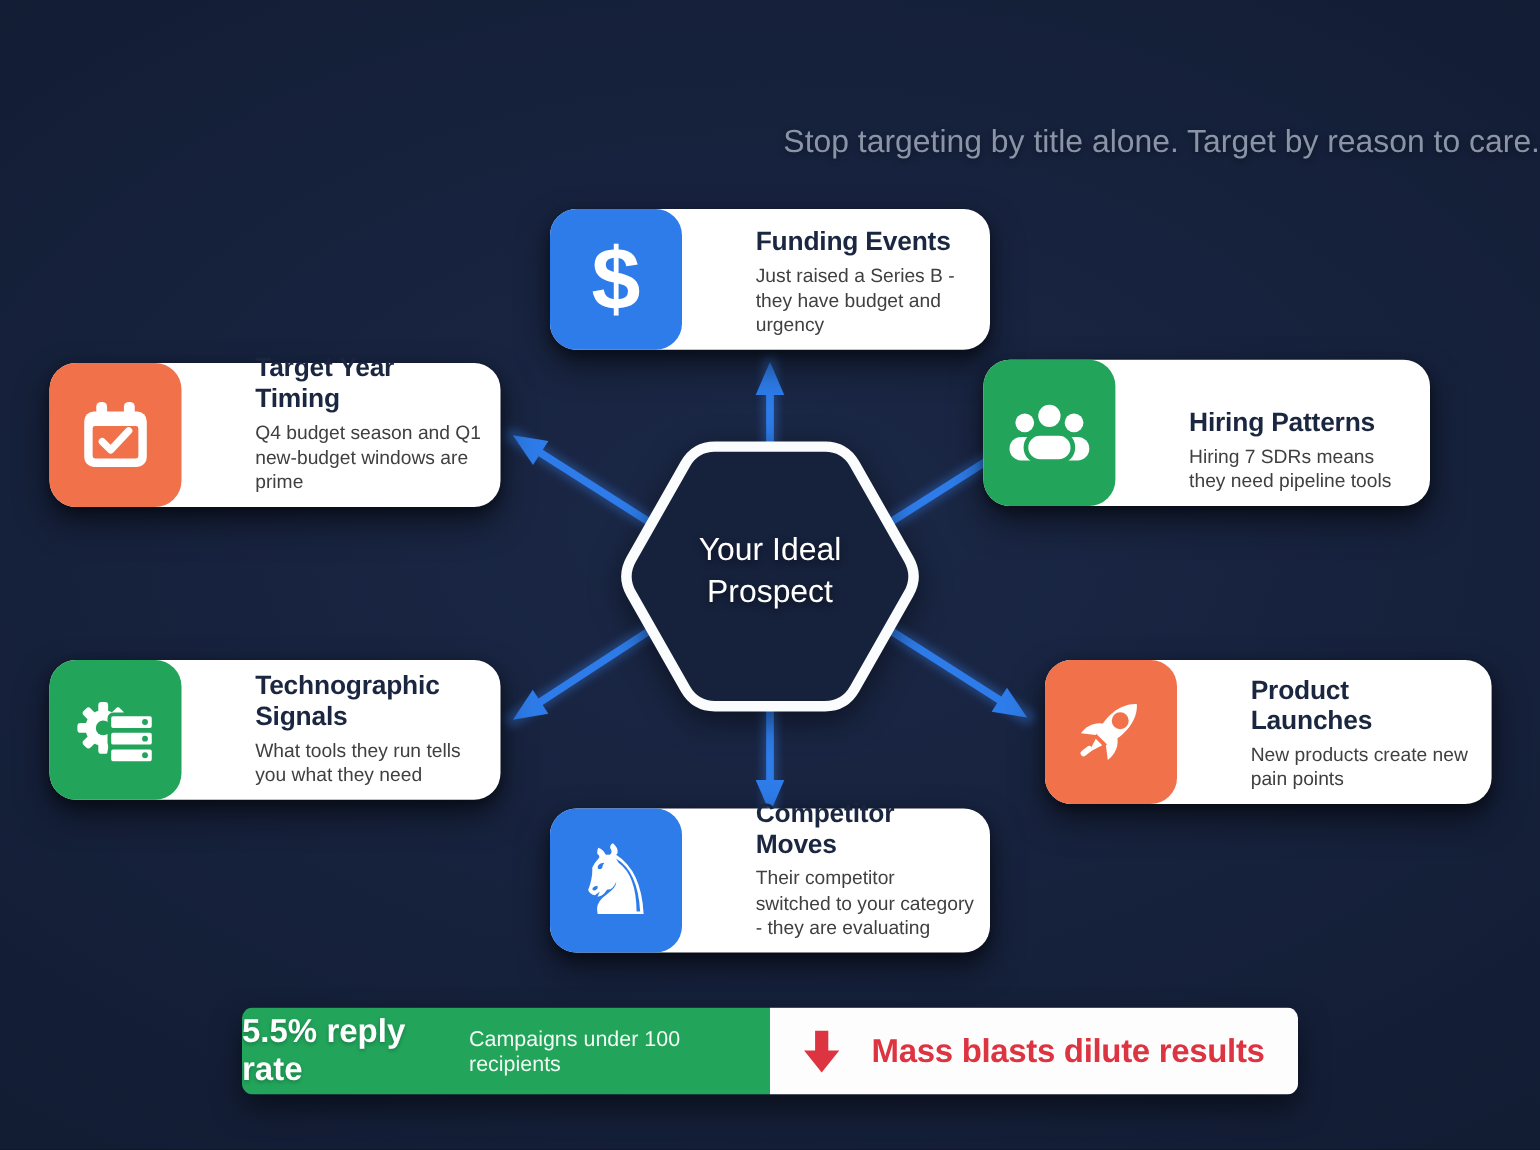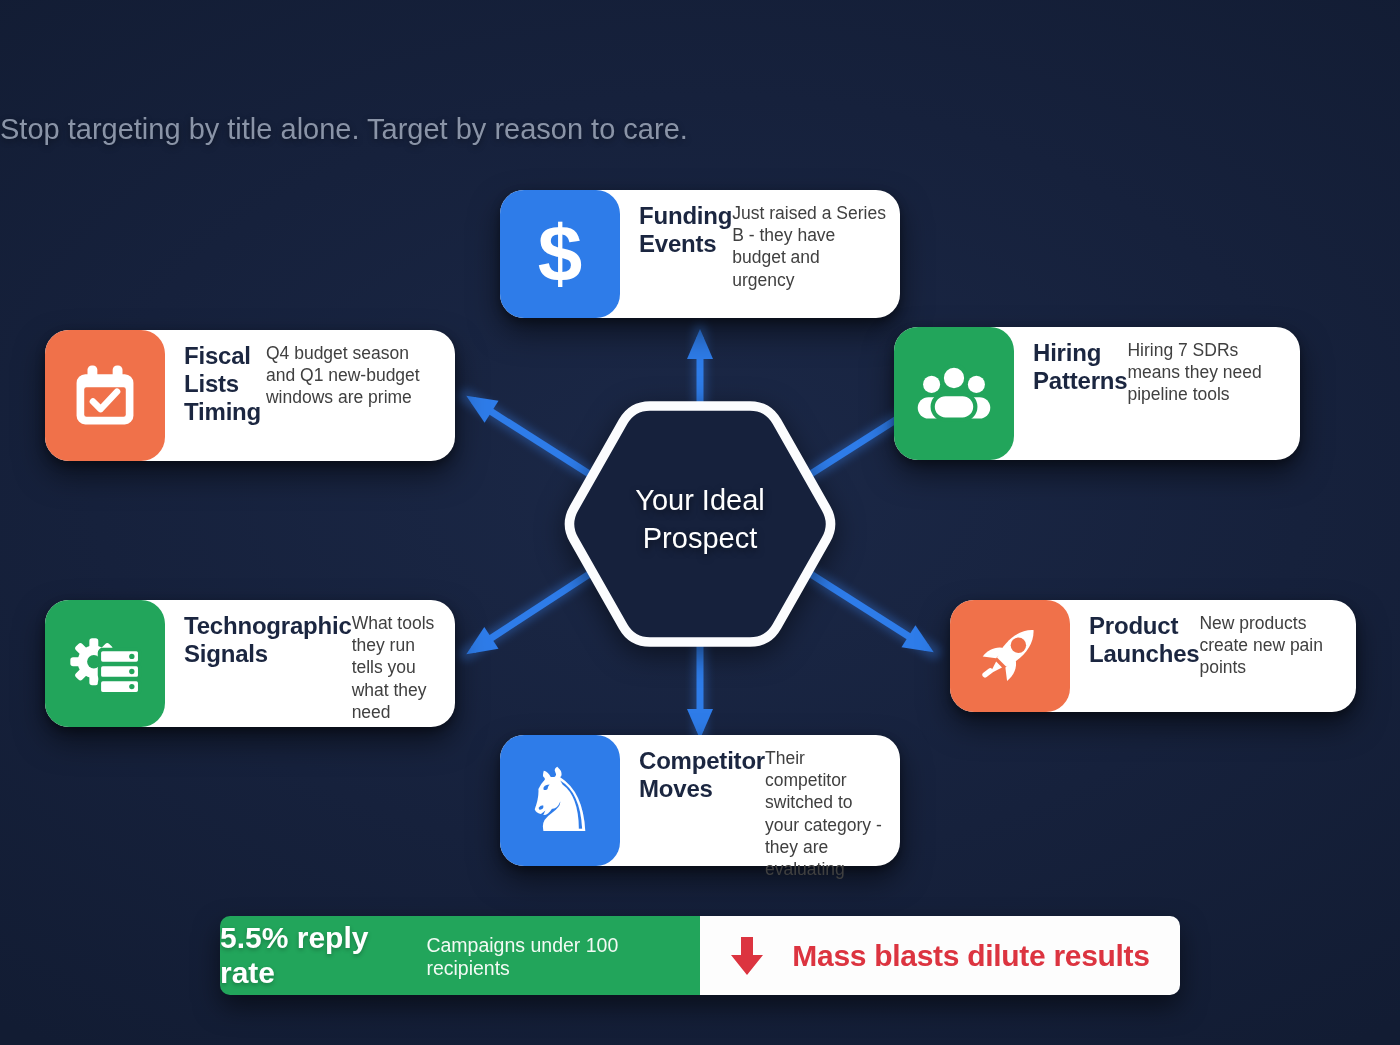--- a/index.html
+++ b/index.html
@@ -8,21 +8,21 @@
     font-family:"Liberation Sans","DejaVu Sans",sans-serif;
     background:radial-gradient(ellipse 1100px 700px at 50% 46%, #1b2847 0%, #16213c 55%, #121c33 100%);
   }
   
   .page-title{
     position:absolute;top:40px;left:0;width:100%;text-align:center;
     font-size:47px;font-weight:800;color:#f7f9fc;letter-spacing:-0.5px;
     text-shadow:0 4px 10px rgba(0,0,0,.55);
   }
   .page-subtitle{
-    position:absolute;top:113px;left:0;width:100%;text-align:left;
+    position:absolute;top:113px;left:0;width:100%;text-align:right;
     font-size:29px;font-weight:400;color:#8a94a7;
     text-shadow:0 2px 6px rgba(0,0,0,.4);
   }
   
   .connectors{position:absolute;left:0;top:0;z-index:1;}
   .glow-lines{filter:blur(4px);}
   .hex-outline{filter:drop-shadow(0 8px 14px rgba(0,0,0,.5));}
   .hex-label{
     position:absolute;left:590px;top:481px;width:220px;z-index:2;
     text-align:center;font-size:29px;font-weight:400;color:#ffffff;line-height:1.32;
@@ -32,30 +32,31 @@
   .card{
     position:absolute;z-index:2;display:flex;align-items:stretch;
     background:#ffffff;border-radius:24px;
     box-shadow:0 14px 30px rgba(0,0,0,.5),0 4px 10px rgba(0,0,0,.35);
   }
   .icon-block{
     flex:0 0 120px;border-radius:24px;background:var(--accent);
     display:flex;align-items:center;justify-content:center;
   }
   .card-text{
-    flex:1;display:flex;flex-direction:row;justify-content:flex-end;
+    flex:1;display:flex;flex-direction:column;justify-content:flex-end;
     padding:12px 14px 12px 19px;
+    margin-left:48px;
   }
   .card-title{font-size:24px;font-weight:700;color:#1b2640;margin-bottom:5px;letter-spacing:-0.2px;}
   .card-desc{font-size:17.5px;color:#404040;line-height:1.27;}
   .pos-funding   {left:500px;top:190px;width:400px;height:128px;}
   .pos-fiscal    {left:45px; top:330px;width:410px;height:131px;}
   .pos-hiring    {left:894px;top:327px;width:406px;height:133px;}
   .pos-techno    {left:45px; top:600px;width:410px;height:127px;}
-  .pos-product   {left:950px;top:600px;width:406px;height:112px;}
+  .pos-product   {left:950px;top:600px;width:406px;height:131px;}
   .pos-competitor{left:500px;top:735px;width:400px;height:131px;}
   .dollar-glyph{font-size:80px;font-weight:700;color:#ffffff;line-height:1;}
   .knight-glyph{font-size:88px;color:#ffffff;line-height:1;font-family:"DejaVu Sans",sans-serif;}
   
   .footer-bar{
     position:absolute;left:220px;top:916px;width:960px;height:79px;z-index:2;
     display:flex;border-radius:10px;overflow:hidden;
     box-shadow:0 12px 26px rgba(0,0,0,.5);
   }
   .footer-green{
@@ -117,21 +118,21 @@
     <div class="icon-block">
       <svg width="70" height="70" viewBox="0 0 64 64">
         <rect x="16" y="4" width="9" height="16" rx="4" fill="#ffffff"></rect>
         <rect x="39" y="4" width="9" height="16" rx="4" fill="#ffffff"></rect>
         <rect x="6" y="12" width="52" height="46" rx="8" fill="#ffffff"></rect>
         <rect x="13" y="24" width="38" height="27" rx="2" fill="var(--accent)"></rect>
         <polyline points="21,37 28,44 43,28" fill="none" stroke="#ffffff" stroke-width="6" stroke-linecap="round" stroke-linejoin="round"></polyline>
       </svg>
     </div>
     <div class="card-text">
-      <div class="card-title">Fiscal Lists Timing</div>
+      <div class="card-title">Target Year Timing</div>
       <div class="card-desc">Q4 budget season and Q1 new-budget windows are prime</div>
     </div>
   </div>
 
   <div class="card pos-hiring" style="--accent: #22a55b;">
     <div class="icon-block">
       <svg width="78" height="64" viewBox="0 0 72 60">
         <circle cx="15" cy="21" r="8" fill="#ffffff"></circle>
         <circle cx="57" cy="21" r="8" fill="#ffffff"></circle>
         <rect x="2" y="33" width="27" height="20" rx="10" fill="#ffffff"></rect>

